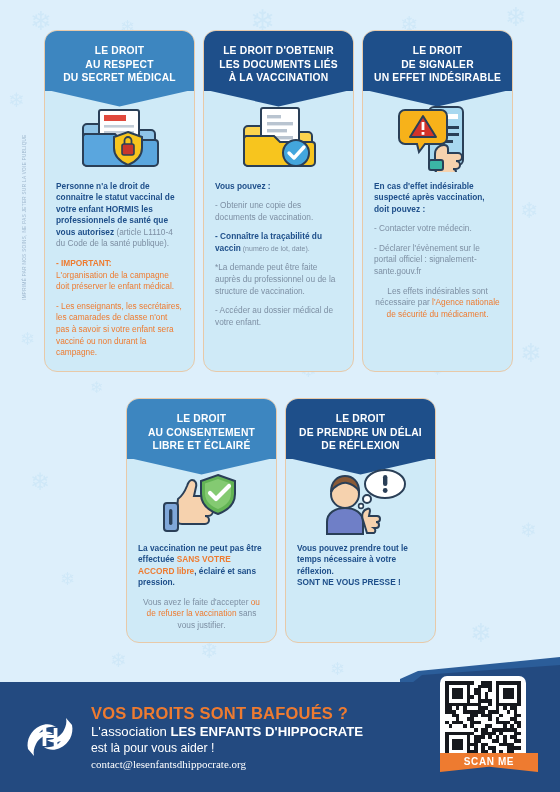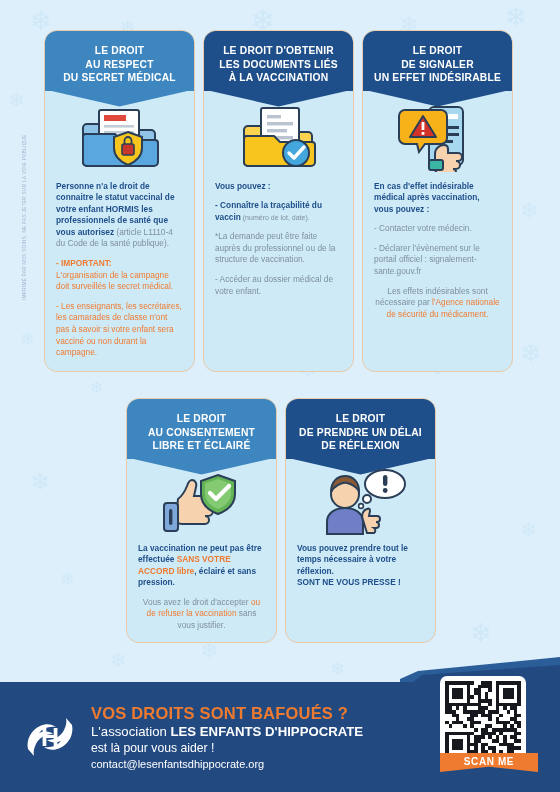--- a/index.html
+++ b/index.html
@@ -170,21 +170,21 @@
   .bn-1 {
     color: #ee7b30;
     font-weight: bold;
     font-size: 16.5px;
     letter-spacing: .2px;
     line-height: 20px;
   }
   .bn-2 { font-size: 13.2px; line-height: 17px; }
   .bn-2 b { font-weight: bold; }
   .bn-3 { font-size: 12.2px; line-height: 16px; }
-  .bn-4 { font-size: 11px; line-height: 16px; margin-top: 0; }
+  .bn-4 { font-size: 11px; line-height: 16px; margin-top: 0; font-family: Liberation Serif, serif; }
 
   
   .qr-wrap {
     position: absolute;
     right: 22px; bottom: 20px;
     width: 98px;
     z-index: 4;
     text-align: center;
   }
   .qr-box {
@@ -271,21 +271,21 @@
           <rect x="45" y="38" width="12" height="11" rx="2" fill="#c8372c" stroke="#2a3f57" stroke-width="1.6"></rect>
           <path d="M47.5 38 v-3.5 a3.5 3.5 0 0 1 7 0 V38" fill="none" stroke="#2a3f57" stroke-width="1.8"></path>
         </svg>
       </div>
       <div class="card-body">
         <p>
           <span class="b">Personne n'a le droit de connaitre le statut vaccinal de votre enfant HORMIS les professionnels de santé que vous autorisez</span><span> (article L1110-4 du Code de la santé publique).</span>
         </p>
         <p>
           <span class="ob">- IMPORTANT:</span><br>
-          <span class="o">L'organisation de la campagne doit surveillés le secret médical.</span>
+          <span class="o">L'organisation de la campagne doit préserver le enfant médical.</span>
         </p>
         <p class="o">- Les enseignants, les secrétaires, les camarades de classe n'ont pas à savoir si votre enfant sera vacciné ou non durant la campagne.</p>
       </div>
     </div>
 
     <div class="card top">
       <div class="card-head dark">
         <div class="card-title">LE DROIT D'OBTENIR
 LES DOCUMENTS LIÉS
 À LA VACCINATION</div>
@@ -299,20 +299,21 @@
           <rect x="31" y="23" width="20" height="3.4" fill="#b9c4d0"></rect>
           <rect x="31" y="30" width="26" height="3.4" fill="#b9c4d0"></rect>
           <rect x="31" y="37" width="14" height="3.4" fill="#b9c4d0"></rect>
           <path d="M10 30 h28 l6 6 h32 a3 3 0 0 1 3 3 v17 a4 4 0 0 1 -4 4 H12 a4 4 0 0 1 -4 -4 V33 a3 3 0 0 1 2 -3 z" fill="#f7c51e" stroke="#2a3f57" stroke-width="2"></path>
           <circle cx="60" cy="47" r="13" fill="#43a6dd" stroke="#2a3f57" stroke-width="2"></circle>
           <path d="M53 47 l5 5 l10 -11" fill="none" stroke="#ffffff" stroke-width="3.4" stroke-linecap="round" stroke-linejoin="round"></path>
         </svg>
       </div>
       <div class="card-body">
         <p class="b">Vous pouvez :</p>
+        <p>- Obtenir une copie des documents de vaccination.</p>
         <p>
           <span class="b">- Connaître la traçabilité du vaccin</span><span class="small"> (numéro de lot, date).</span>
         </p>
         <p>*La demande peut être faite auprès du professionnel ou de la structure de vaccination.</p>
         <p>- Accéder au dossier médical de votre enfant.</p>
       </div>
     </div>
 
     <div class="card top">
       <div class="card-head dark">
@@ -329,21 +330,21 @@
           <rect x="44" y="36" width="14" height="3" fill="#2a3f57"></rect>
           <path d="M10 6 h36 a6 6 0 0 1 6 6 v22 a6 6 0 0 1 -6 6 H30 l-6 8 l-2 -8 h-12 a6 6 0 0 1 -6 -6 V12 a6 6 0 0 1 6 -6 z" fill="#f7b21a" stroke="#2a3f57" stroke-width="2"></path>
           <path d="M28 12 L41 33 H15 z" fill="#d4332a" stroke="#2a3f57" stroke-width="2" stroke-linejoin="round"></path>
           <rect x="26.6" y="18" width="2.8" height="8" fill="#ffffff"></rect>
           <rect x="26.6" y="28" width="2.8" height="2.8" fill="#ffffff"></rect>
           <path d="M40 50 c0 -6 5 -9 9 -9 c3 0 4 2 4 4 l0 4 h10 a4 4 0 0 1 0 8 h-2 a4 4 0 0 1 0 8 h-3 a3 3 0 0 1 0 6 h-12 c-4 0 -6 -3 -6 -8 z" fill="#f6d2ae" stroke="#2a3f57" stroke-width="2"></path>
           <rect x="34" y="56" width="14" height="10" rx="2" fill="#3bb6a5" stroke="#2a3f57" stroke-width="2"></rect>
         </svg>
       </div>
       <div class="card-body">
-        <p class="b">En cas d'effet indésirable médical après vaccination, vous pouvez :</p>
+        <p class="b">En cas d'effet indésirable suspecté après vaccination, doit pouvez :</p>
         <p>- Contacter votre médecin.</p>
         <p>- Déclarer l'évènement sur le portail officiel : signalement-sante.gouv.fr</p>
         <p class="center">
           <span>Les effets indésirables sont nécessaire par </span><span class="o">l'Agence nationale de sécurité du médicament.</span>
         </p>
       </div>
     </div>
   </div>
 
   <div class="row row-bottom">
@@ -362,21 +363,21 @@
           <path d="M62 6 l17 6 v13 c0 11 -9 17 -17 20 c-8 -3 -17 -9 -17 -20 V12 z" fill="#63b455" stroke="#2a3f57" stroke-width="2"></path>
           <path d="M62 10 l13 4.6 v10 c0 8.5 -7 13 -13 15.5 c-6 -2.5 -13 -7 -13 -15.5 v-10 z" fill="#84ca72"></path>
           <path d="M54 24 l6 6 l13 -13" fill="none" stroke="#ffffff" stroke-width="4.2" stroke-linecap="round" stroke-linejoin="round"></path>
         </svg>
       </div>
       <div class="card-body">
         <p class="b">
           <span>La vaccination ne peut pas être effectuée </span><span class="ob">SANS VOTRE ACCORD libre</span><span>, éclairé et sans pression.</span>
         </p>
         <p class="center">
-          <span>Vous avez le droit d'accepter </span><span class="o">ou de refuser la vaccination</span><span> sans vous justifier.</span>
+          <span>Vous avez le faite d'accepter </span><span class="o">ou de refuser la vaccination</span><span> sans vous justifier.</span>
         </p>
       </div>
     </div>
 
     <div class="card bottom">
       <div class="card-head dark">
         <div class="card-title">LE DROIT
 DE PRENDRE UN DÉLAI
 DE RÉFLEXION</div>
       </div>

